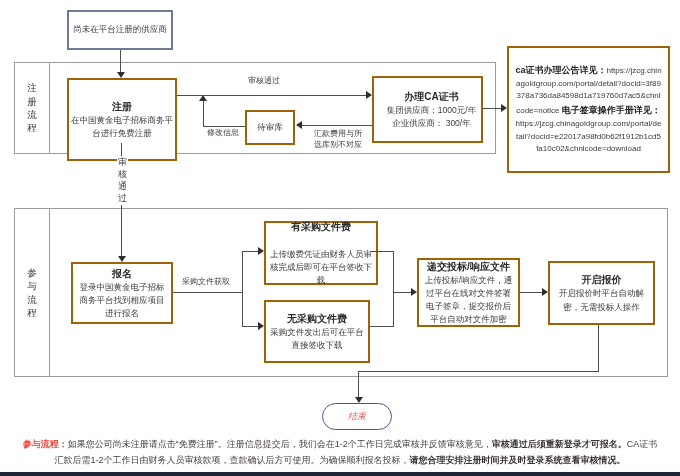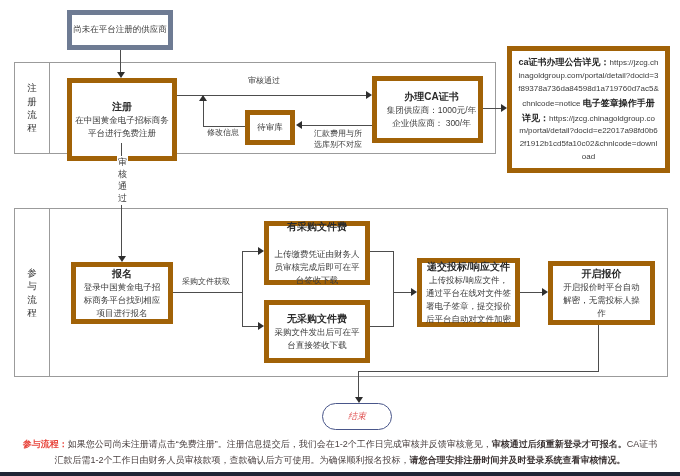--- a/index.html
+++ b/index.html
@@ -1,21 +1,21 @@
 <!DOCTYPE html>
 <html><head>
 <meta charset="utf-8">
 <style>
   html,body{margin:0;padding:0;background:#ffffff;}
   .canvas{
     position:relative;width:680px;height:476px;background:#ffffff;overflow:hidden;
     font-family:"Liberation Sans","DejaVu Sans",sans-serif;color:#3b3b3b;
   }
   .box{
-    position:absolute;border:5px solid #a16207;background:#ffffff;
+    position:absolute;border:2px solid #a16207;background:#ffffff;
     display:flex;flex-direction:column;align-items:center;justify-content:center;
     text-align:center;box-sizing:border-box;
   }
   .box .t{font-weight:bold;font-size:10px;color:#2b2b2b;line-height:1.5;}
   .box .b{font-size:8.5px;line-height:1.55;color:#3b3b3b;}
   .gray-border{border-color:#6e7b93;}
   .lane{position:absolute;border:1px solid #9b9b9b;box-sizing:border-box;}
   .lane-cell{
     position:absolute;left:0;top:0;bottom:0;width:35px;border-right:1px solid #9b9b9b;
     display:flex;align-items:center;justify-content:center;box-sizing:border-box;
@@ -87,21 +87,21 @@
       <b>ca证书办理公告详见：</b><span>https://jzcg.chinagoldgroup.com/portal/detail?docid=3f89378a736da84598d1a719760d7ac5&amp;chnlcode=notice</span>
       <b>电子签章操作手册详见：</b><span>https://jzcg.chinagoldgroup.com/portal/detail?docid=e22017a98fd0b62f1912b1cd5fa10c02&amp;chnlcode=download</span>
     </div>
   </div>
 
   <div class="box" style="left:71px;top:262px;width:102px;height:62px;padding:0 4px;">
     <span class="t">报名</span>
     <span class="b">登录中国黄金电子招标商务平台找到相应项目进行报名</span>
   </div>
 
-  <div class="box" style="left:264px;top:221px;width:106px;height:64px;padding:8px 3px;gap:14px;">
+  <div class="box" style="left:264px;top:221px;width:114px;height:64px;padding:8px 3px;gap:14px;">
     <span class="t">有采购文件费</span>
     <span class="b">上传缴费凭证由财务人员审核完成后即可在平台签收下载</span>
   </div>
 
   <div class="box" style="left:264px;top:300px;width:106px;height:63px;padding:0 3px;">
     <span class="t">无采购文件费</span>
     <span class="b">采购文件发出后可在平台直接签收下载</span>
   </div>
 
   <div class="box" style="left:417px;top:258px;width:103px;height:69px;padding:0 3px;">

